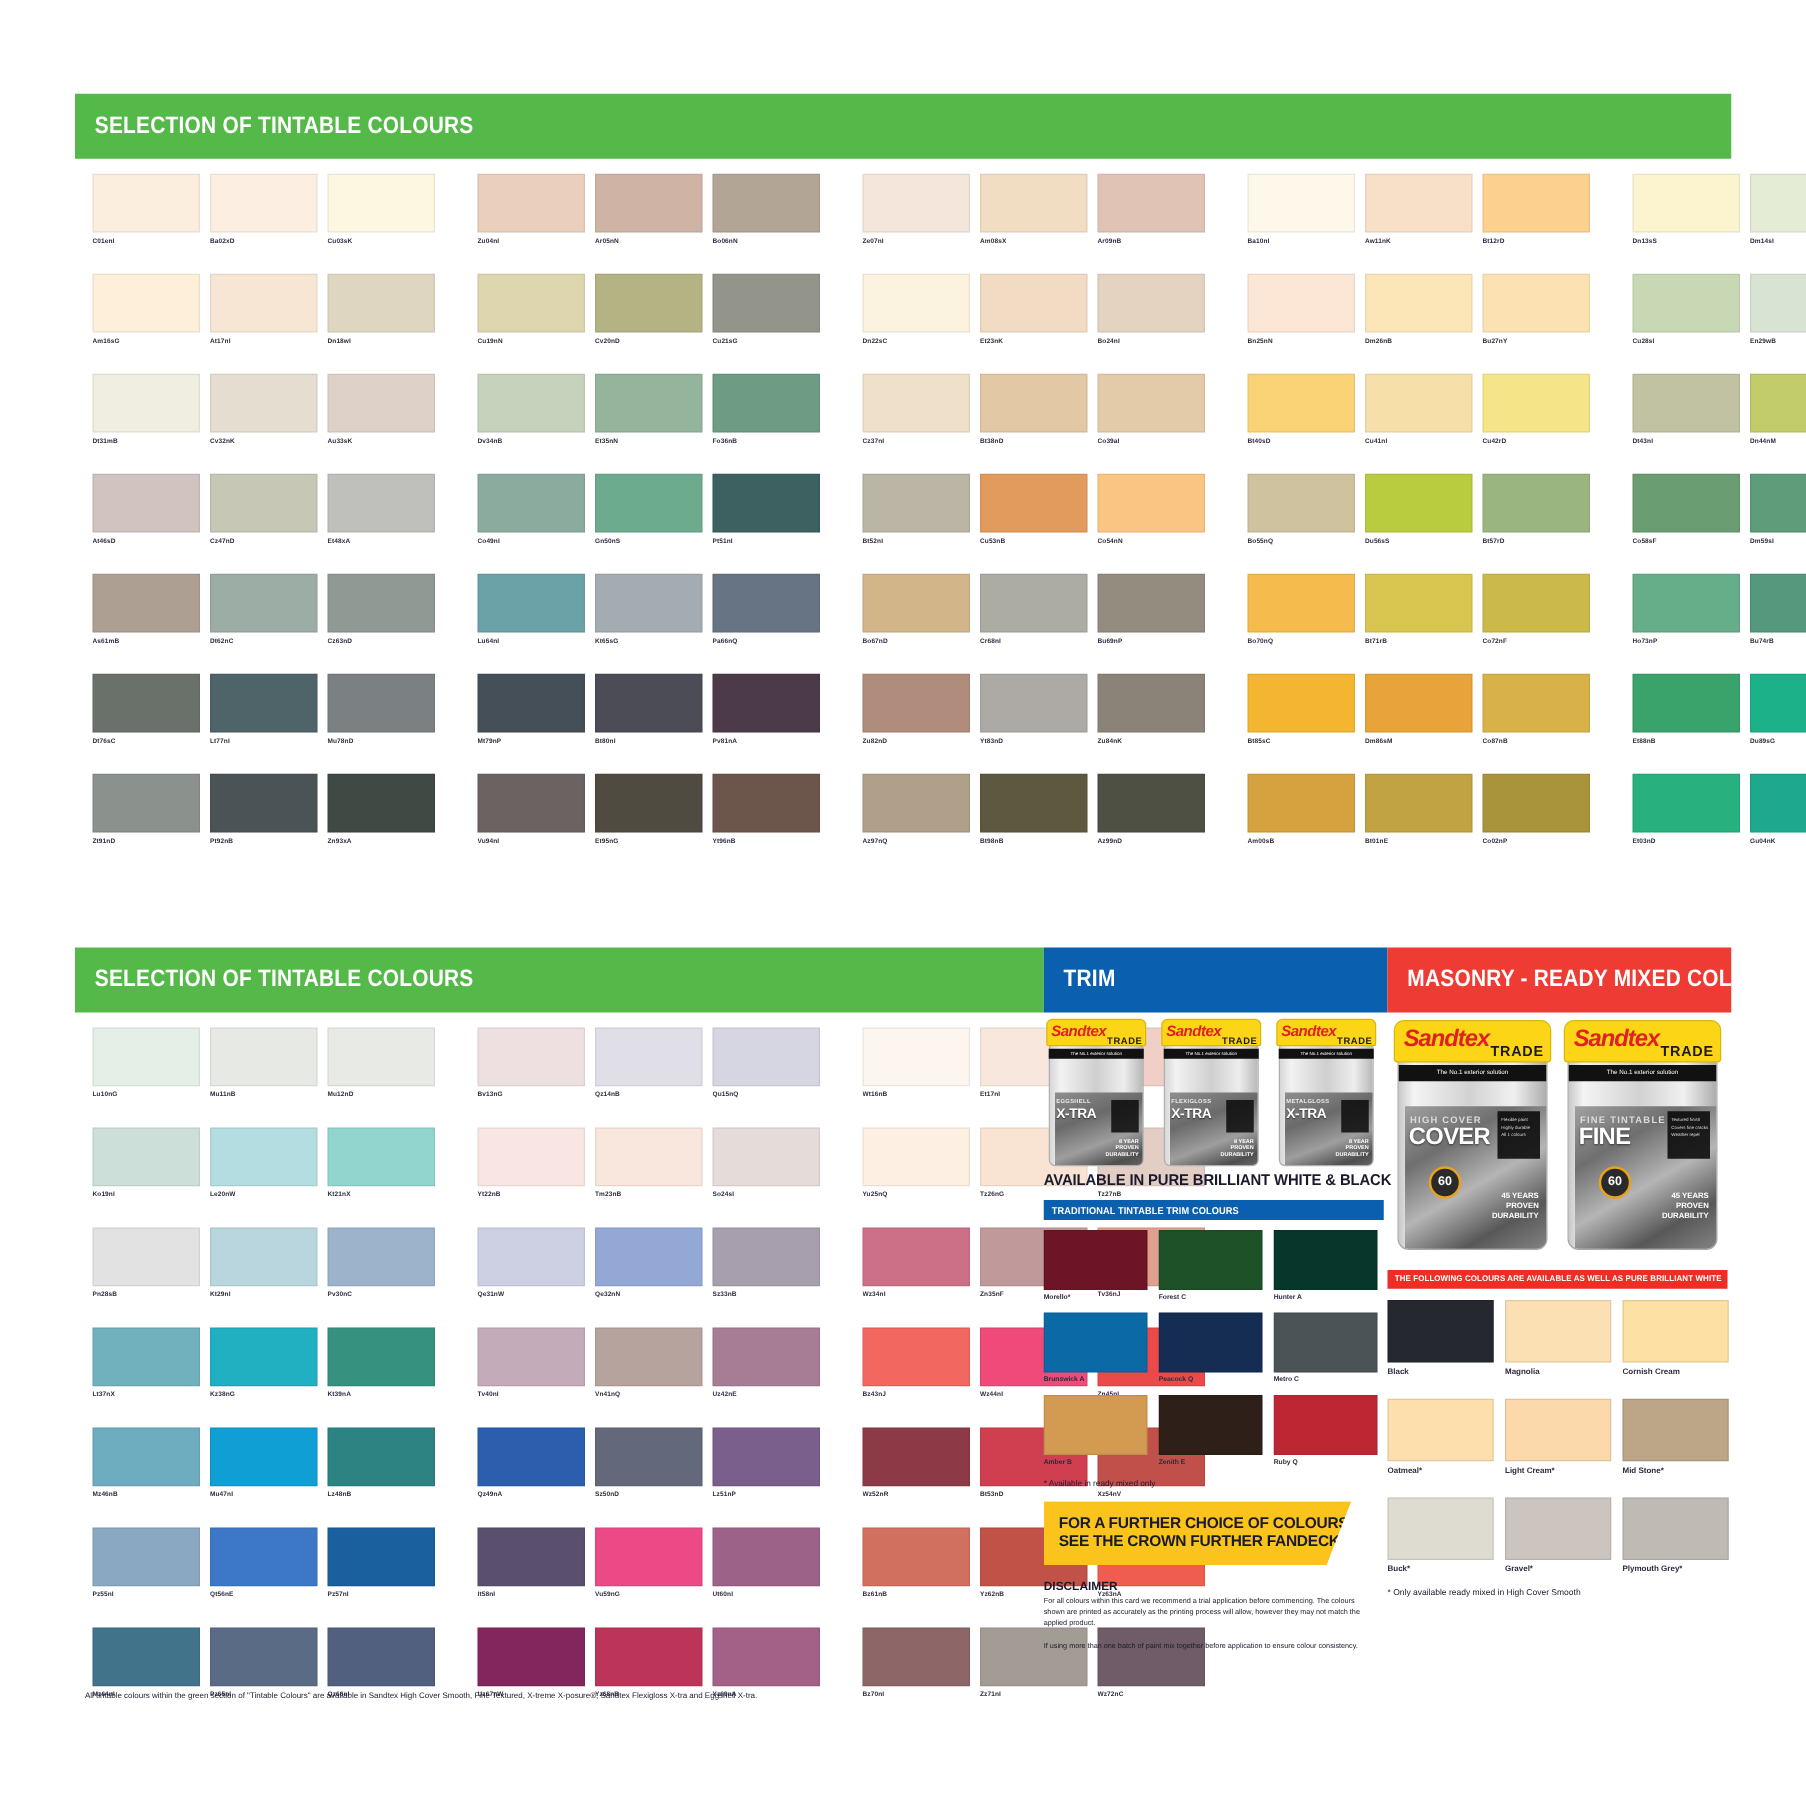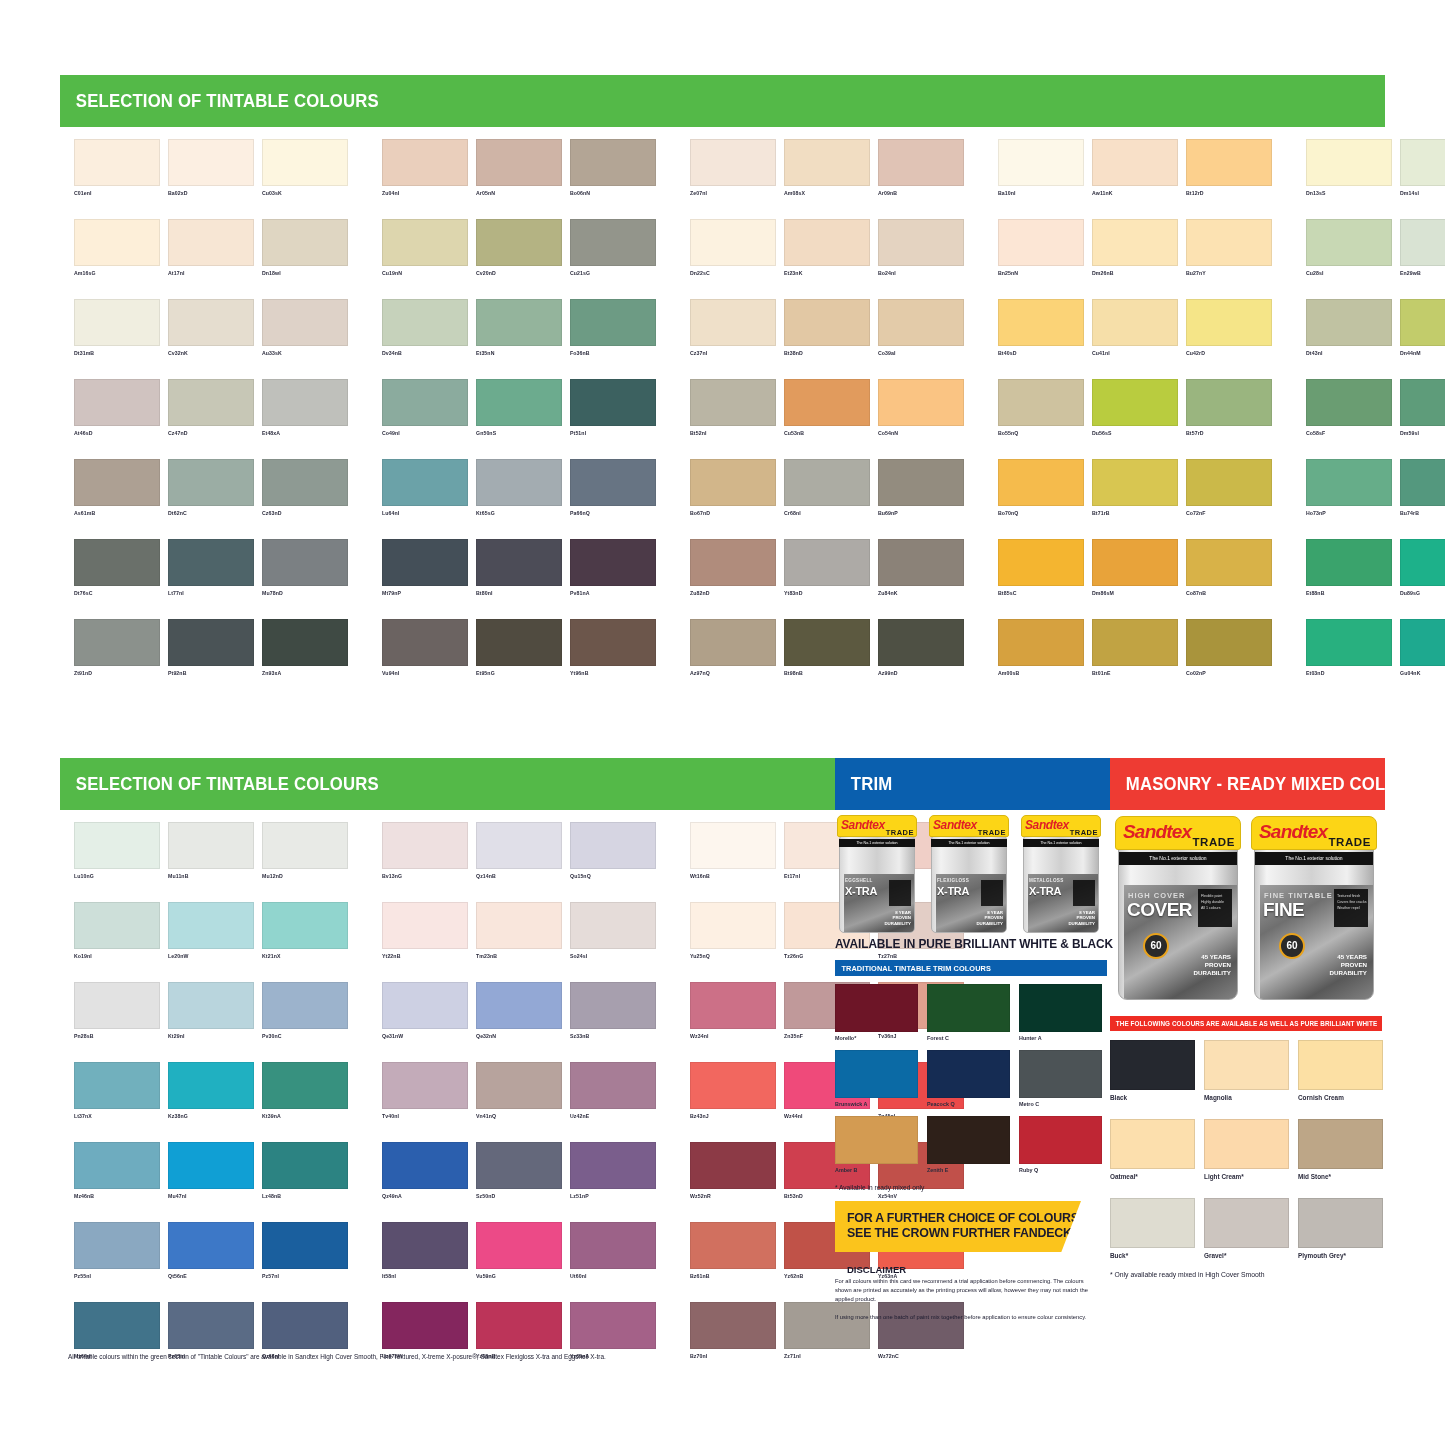--- a/index.html
+++ b/index.html
@@ -127,21 +127,21 @@
   .trim-lbl { display:block; font-size:5.4px; font-weight:bold; color:#2b2b3d; margin-top:3px; white-space:nowrap; }
   .footnote-small { font-size:6.6px; color:#1a1a2e; margin-top:2px; }
   .yellow-box {
     margin-top:10px; background:#fbc41c; width:246px; padding:10px 10px 11px 12px;
     clip-path: polygon(0 0, 100% 0, 92% 100%, 0 100%);
   }
   .yellow-box div {
     font-size:12.4px; font-weight:bold; color:#1a1a2e; line-height:15px;
     letter-spacing:-.2px; white-space:nowrap;
   }
-  .disc-title { margin-top:12px; font-size:9.5px; font-weight:bold; color:#1a1a2e;margin-left:12px; }
+  .disc-title { margin-top:12px; font-size:9.5px; font-weight:bold; color:#1a1a2e; }
   .disc-body { font-size:5.8px; line-height:9px; color:#1a1a2e; margin-top:2px; width:266px; }
   .disc-body2 { font-size:5.8px; line-height:9px; color:#1a1a2e; margin-top:9px; width:266px; }
 
   
   #mason-col { position:absolute; left:1110px; top:810px; width:278px; }
   .mtins { display:flex; gap:8px; width:276px; height:200px; padding-left:4px; }
   .mtin { width:128px; height:196px; position:relative; }
   .mtin-body {
     position:absolute; left:4px; top:18px; width:120px; height:172px;
     background:linear-gradient(90deg,#c9c9c9 0%,#f4f4f4 10%,#d2d2d2 48%,#f0f0f0 78%,#adadad 100%);

